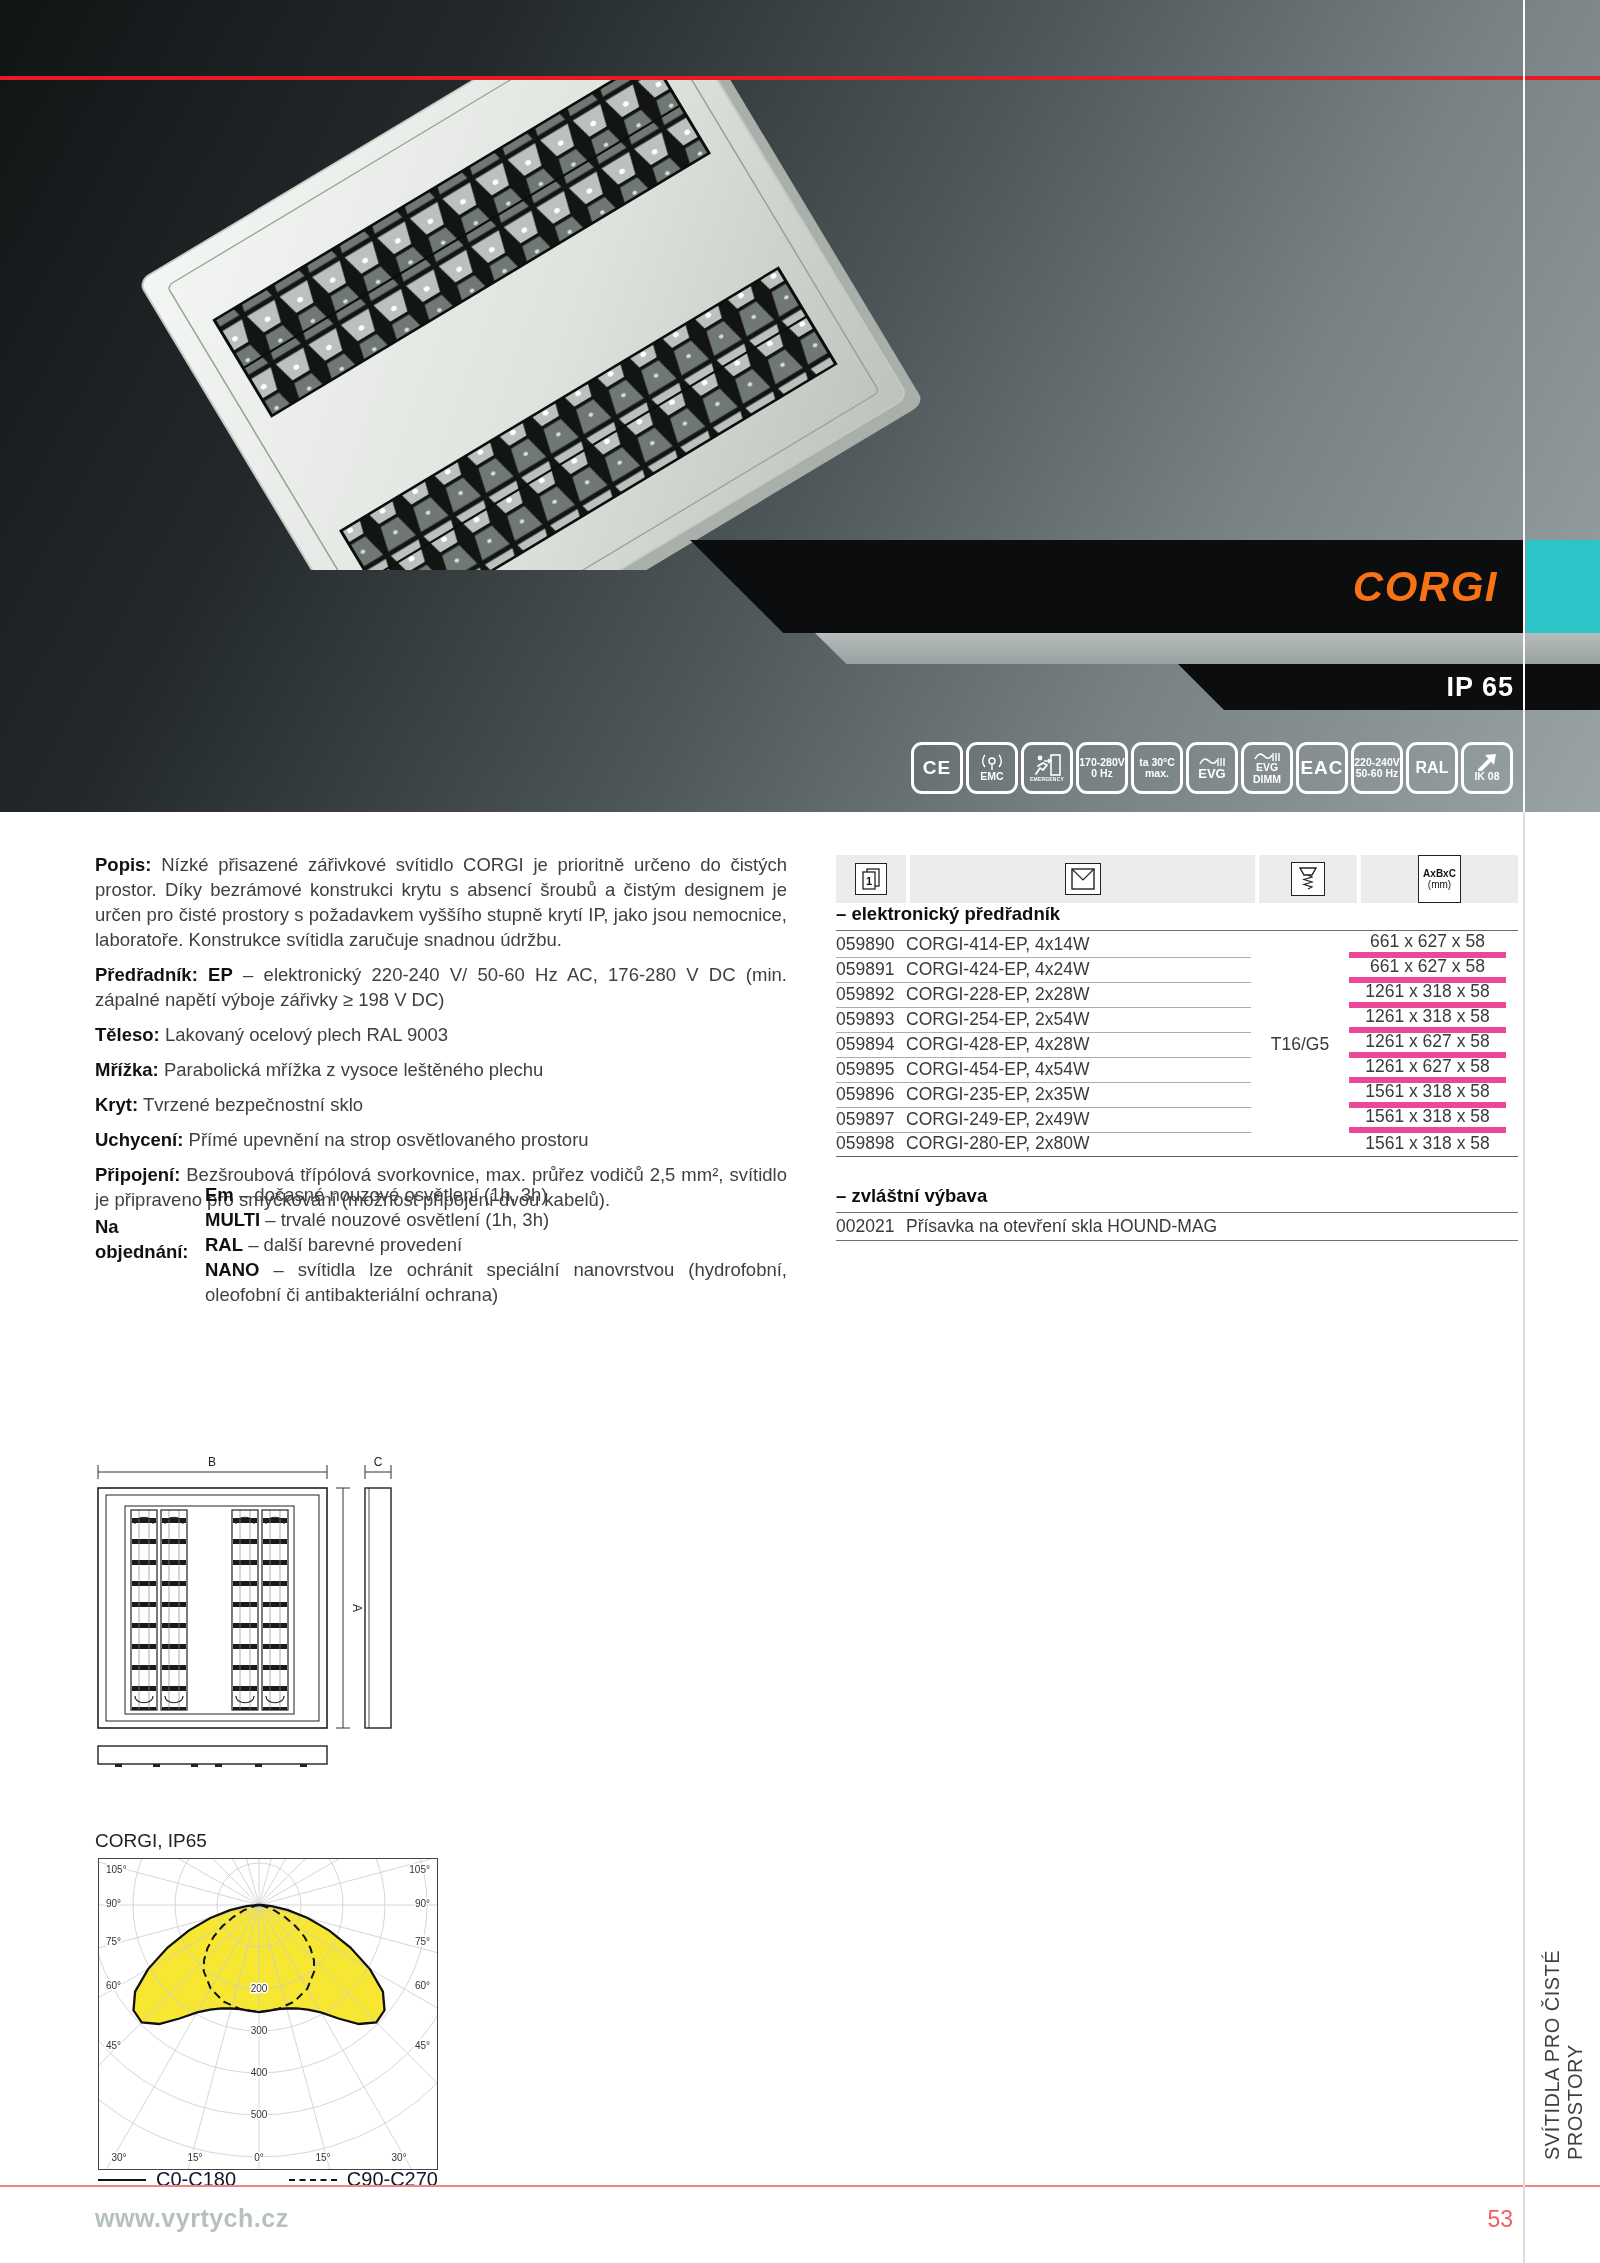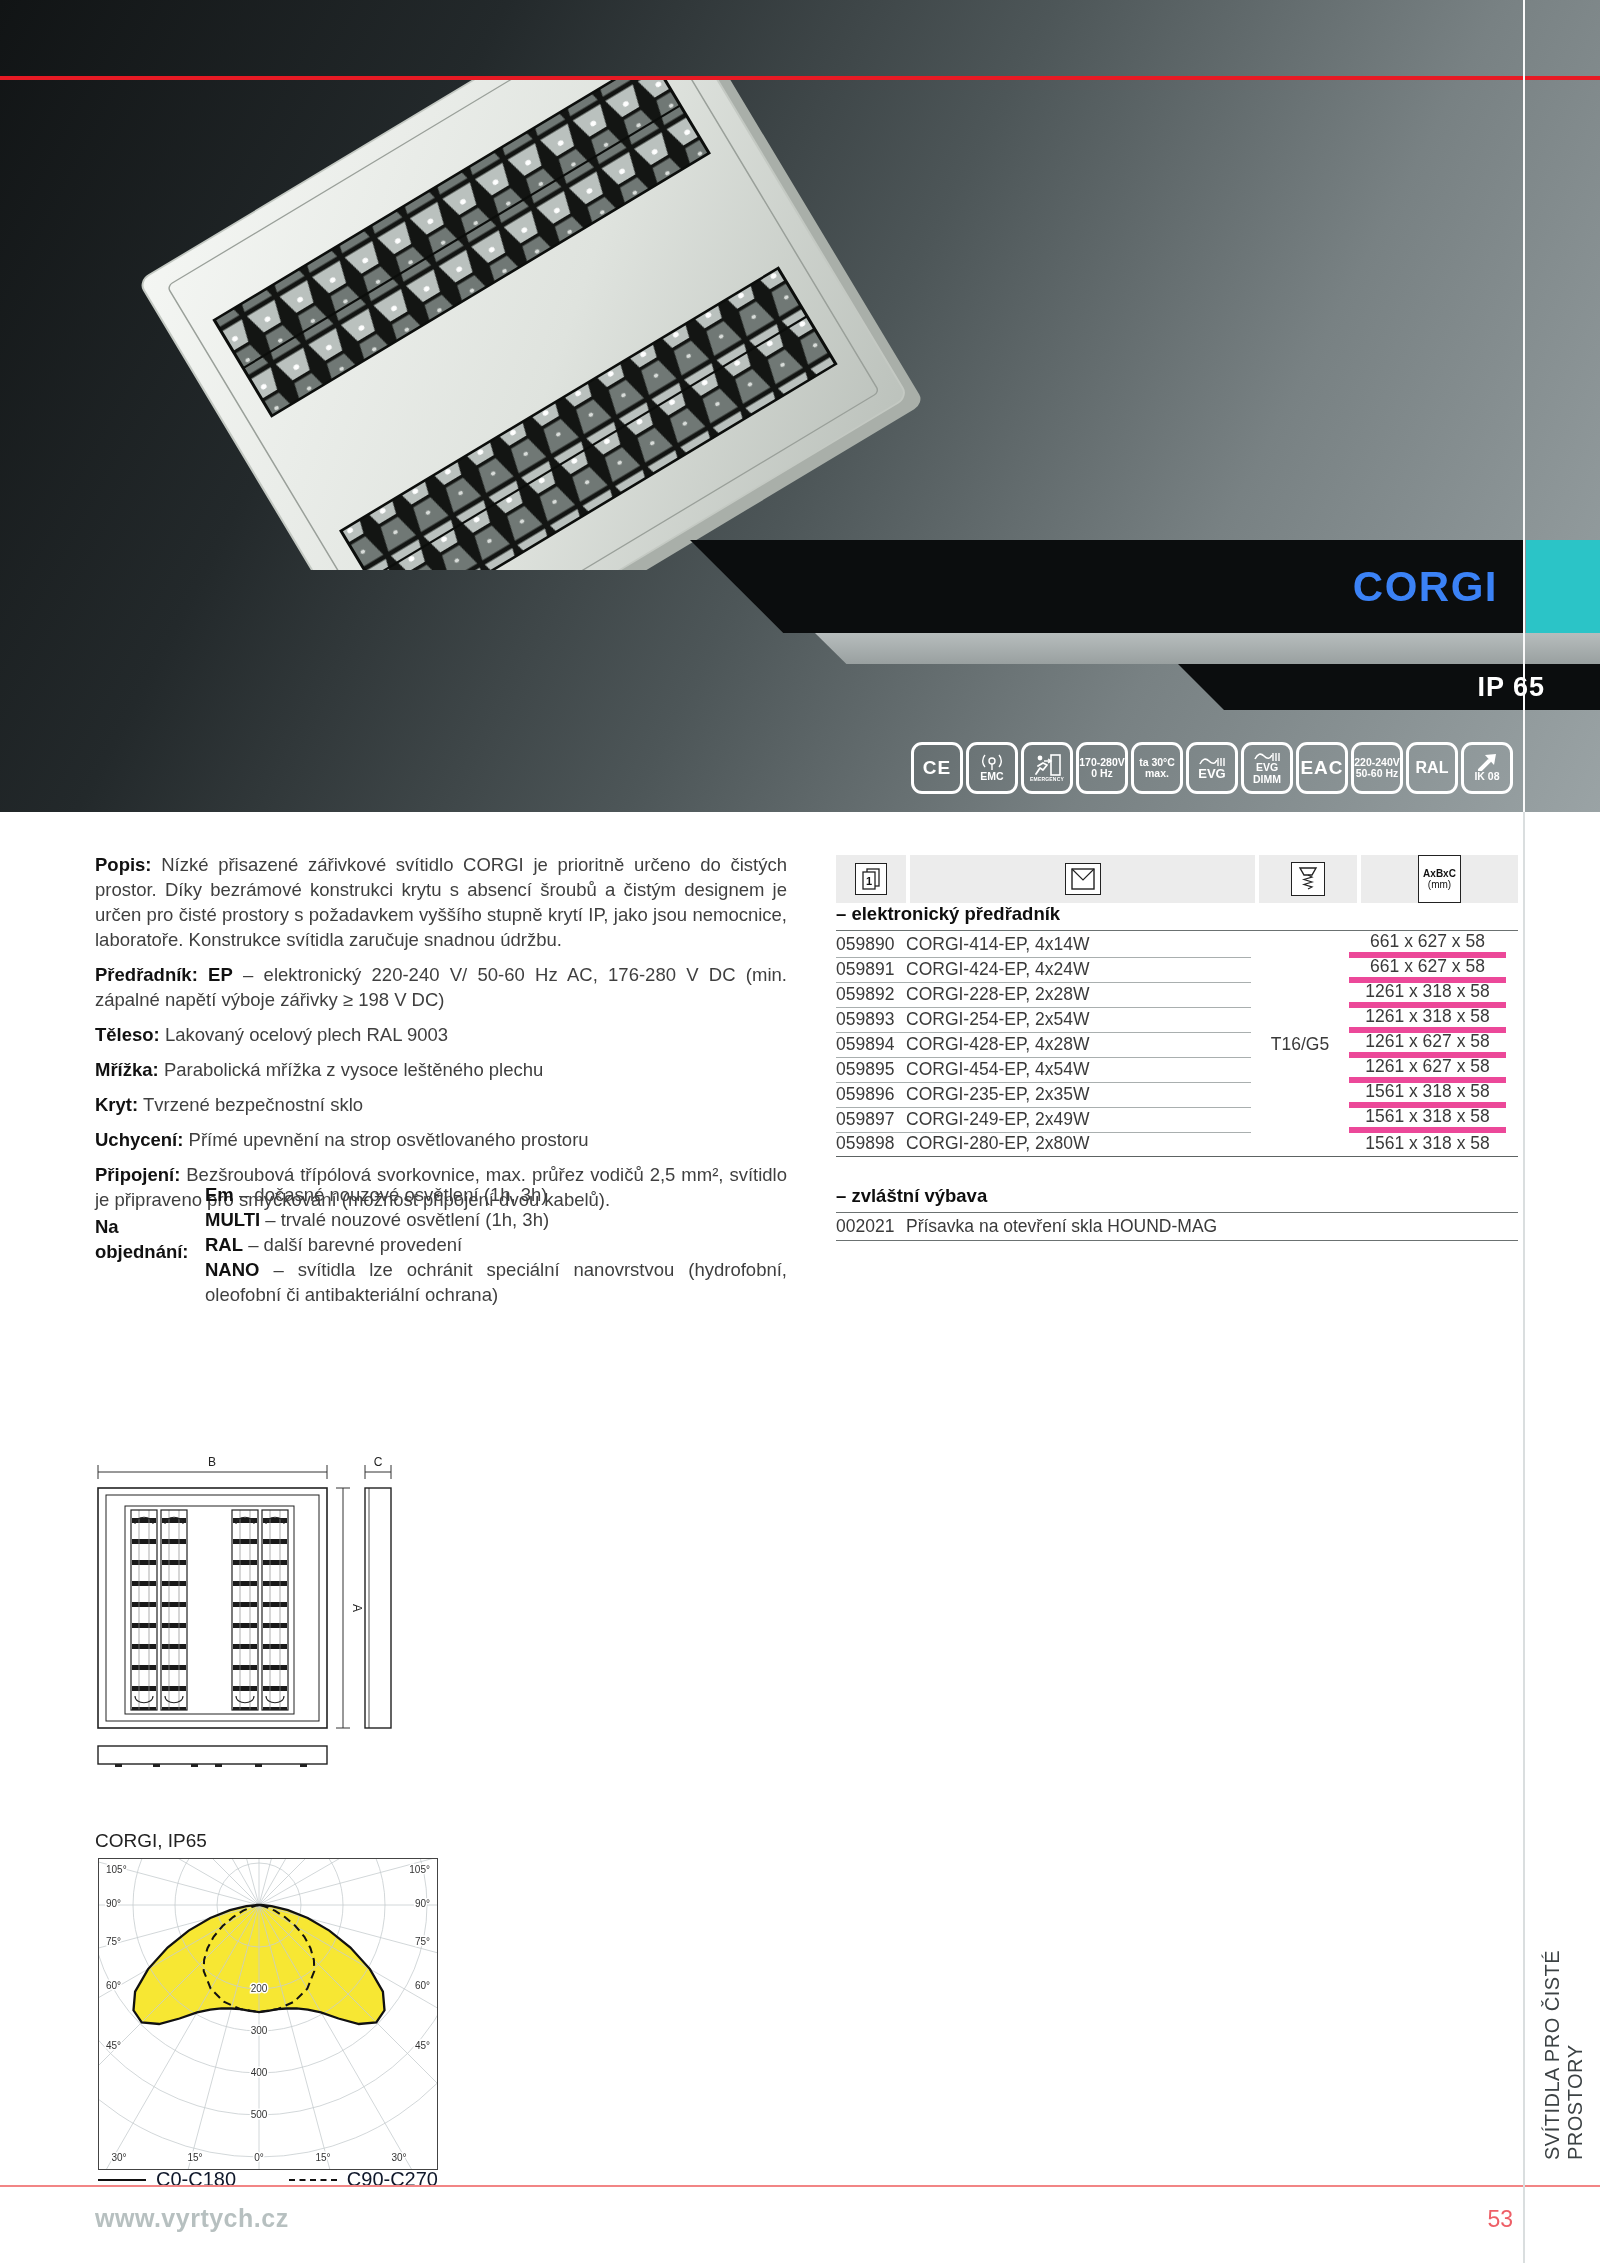--- a/index.html
+++ b/index.html
@@ -7,28 +7,28 @@
         font-family:"Liberation Sans",sans-serif;overflow:hidden;margin:0 auto;}
   .abs{position:absolute;}
 
   
   .header{left:0;top:0;width:1600px;height:812px;
           background:linear-gradient(118deg,#111415 0%,#23292b 25%,#4d5658 52%,#788183 74%,#9aa3a5 100%);}
   .redline-top{left:0;top:76px;width:1600px;height:4px;background:#e81a24;}
   .corgi-banner{left:690px;top:540px;width:833px;height:93px;background:#0b0d0e;
                 clip-path:polygon(0 0,100% 0,100% 100%,11.2% 100%);
                 display:flex;align-items:center;justify-content:flex-end;padding-right:25px;box-sizing:border-box;}
-  .corgi-banner span{color:#3b82f6;font-size:42px;font-weight:bold;letter-spacing:1.5px;}
+  .corgi-banner span{color:#f97316;font-size:42px;font-weight:bold;letter-spacing:1.5px;font-style:italic;}
   .teal-sq{left:1526px;top:540px;width:74px;height:93px;background:#2bc4c7;}
   .silver-band{left:815px;top:633px;width:785px;height:31px;
                background:linear-gradient(#b7bdbd,#99a0a0);
                clip-path:polygon(0 0,100% 0,100% 100%,4% 100%);}
   .ip-band{left:1178px;top:664px;width:422px;height:46px;background:#0b0d0e;
            clip-path:polygon(0 0,100% 0,100% 100%,10.9% 100%);
-           display:flex;align-items:center;justify-content:flex-end;padding-right:55px;box-sizing:border-box;}
+           display:flex;align-items:center;justify-content:flex-end;padding-right:86px;box-sizing:border-box;}
   .ip-band span{color:#fff;font-size:27px;font-weight:bold;letter-spacing:1px;}
 
   
   .cert-row{right:87px;top:742px;display:flex;gap:3px;}
   .cert-icon{width:52px;height:52px;border:3px solid #fff;border-radius:11px;box-sizing:border-box;
              display:flex;flex-direction:column;align-items:center;justify-content:center;
              color:#fff;font-weight:bold;line-height:1.05;text-align:center;}
   .cert-icon .t-xl{font-size:19px;letter-spacing:1px;}
   .cert-icon .t-lg{font-size:16px;}
   .cert-icon .t-md{font-size:13px;}

